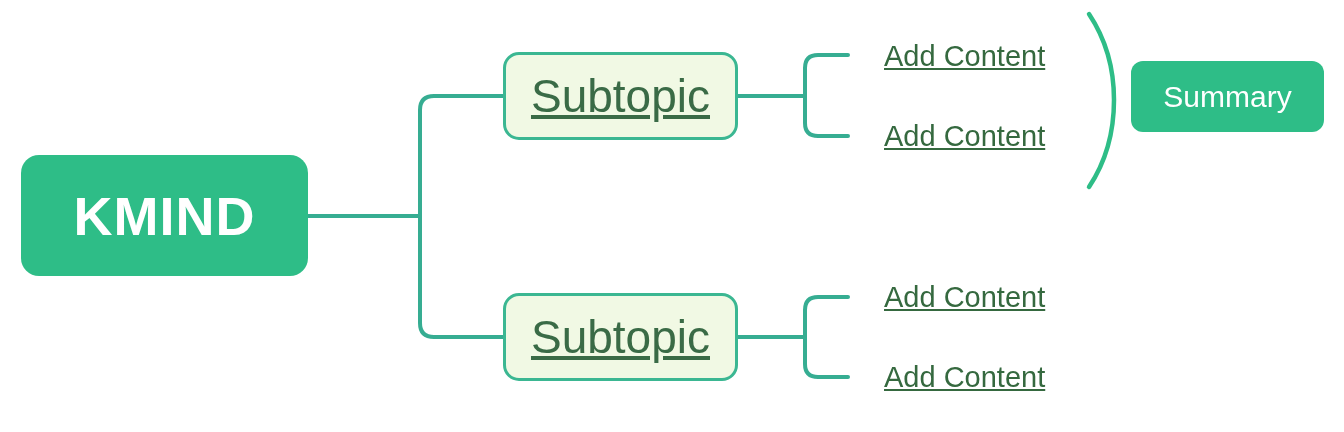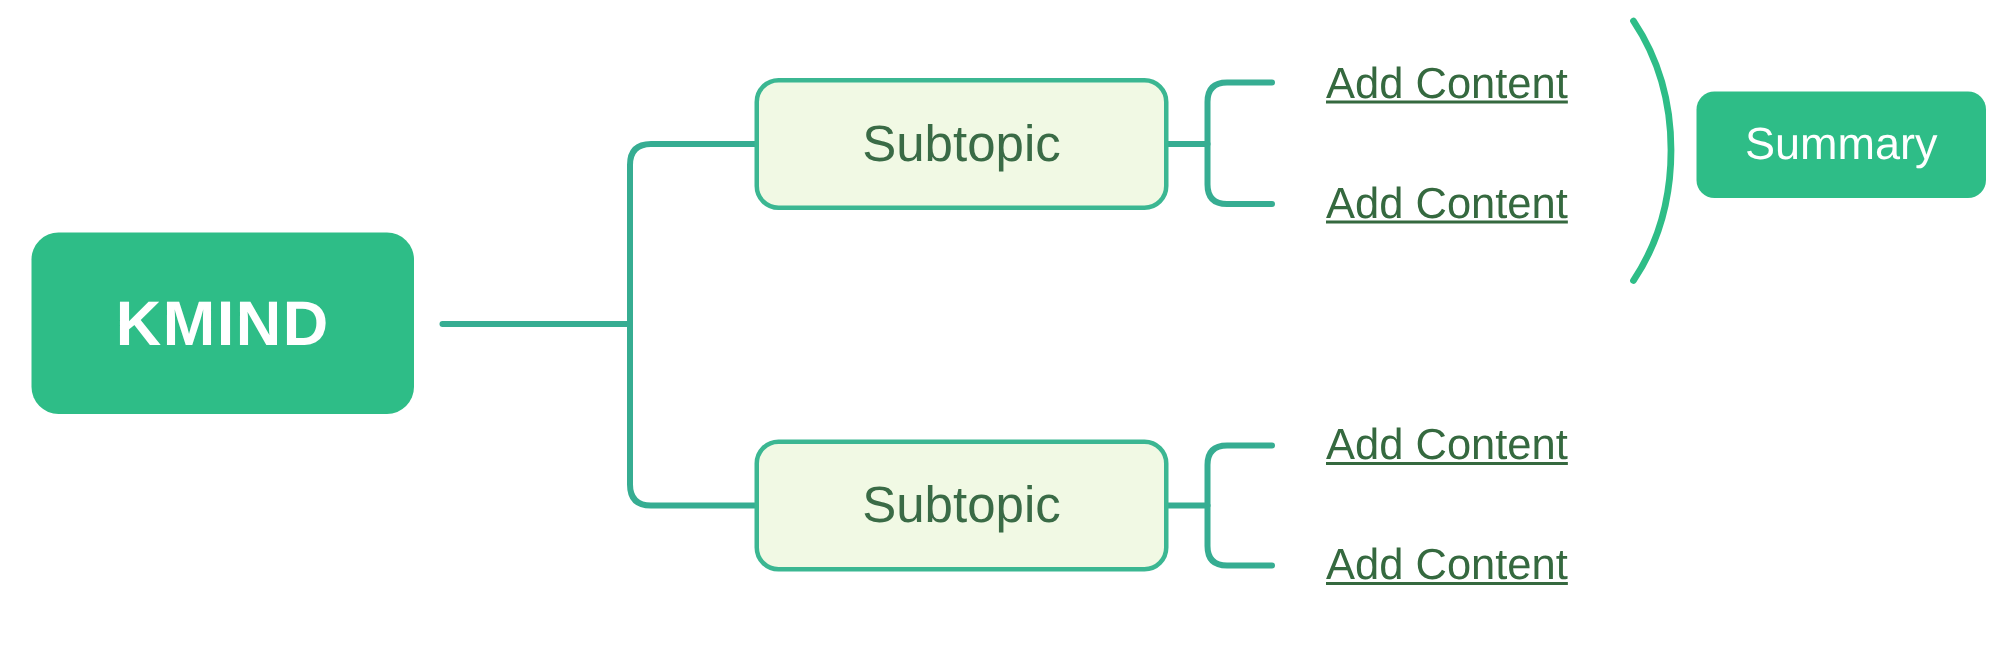--- a/index.html
+++ b/index.html
@@ -21,35 +21,36 @@
     background:var(--canvas-bg);
     overflow:hidden;
   }
   #connector-layer{position:absolute;left:0;top:0;}
   .line{stroke:var(--connector);stroke-width:4;fill:none;stroke-linecap:round;}
   .brace{stroke:var(--node-green);stroke-width:4.5;fill:none;stroke-linecap:round;}
 
   .node{position:absolute;display:flex;align-items:center;justify-content:center;}
 
   .root-node{
-    left:21px;top:155px;width:255px;height:121px;
+    left:21px;top:155px;width:287px;height:121px;
     background:var(--node-green);
     border-radius:18px;
     color:#ffffff;
-    font-size:42px;
+    font-size:54px;
     font-weight:700;
     letter-spacing:1px;
   }
   .subtopic-node{
-    left:503px;width:276px;height:88px;
+    left:503px;width:235px;height:88px;
     background:var(--subtopic-fill);
     border:3.5px solid var(--subtopic-border);
     border-radius:16px;
     color:var(--subtopic-text);
-    font-size:34px;
+    font-size:46px;
+    text-decoration:underline;
   }
   .subtopic-node.pos-1{top:52px;}
   .subtopic-node.pos-2{top:293px;}
 
   .child-topic{
     left:884px;width:185px;height:34px;
     color:var(--child-text);
     font-size:29px;
     justify-content:flex-start;
     white-space:nowrap;

